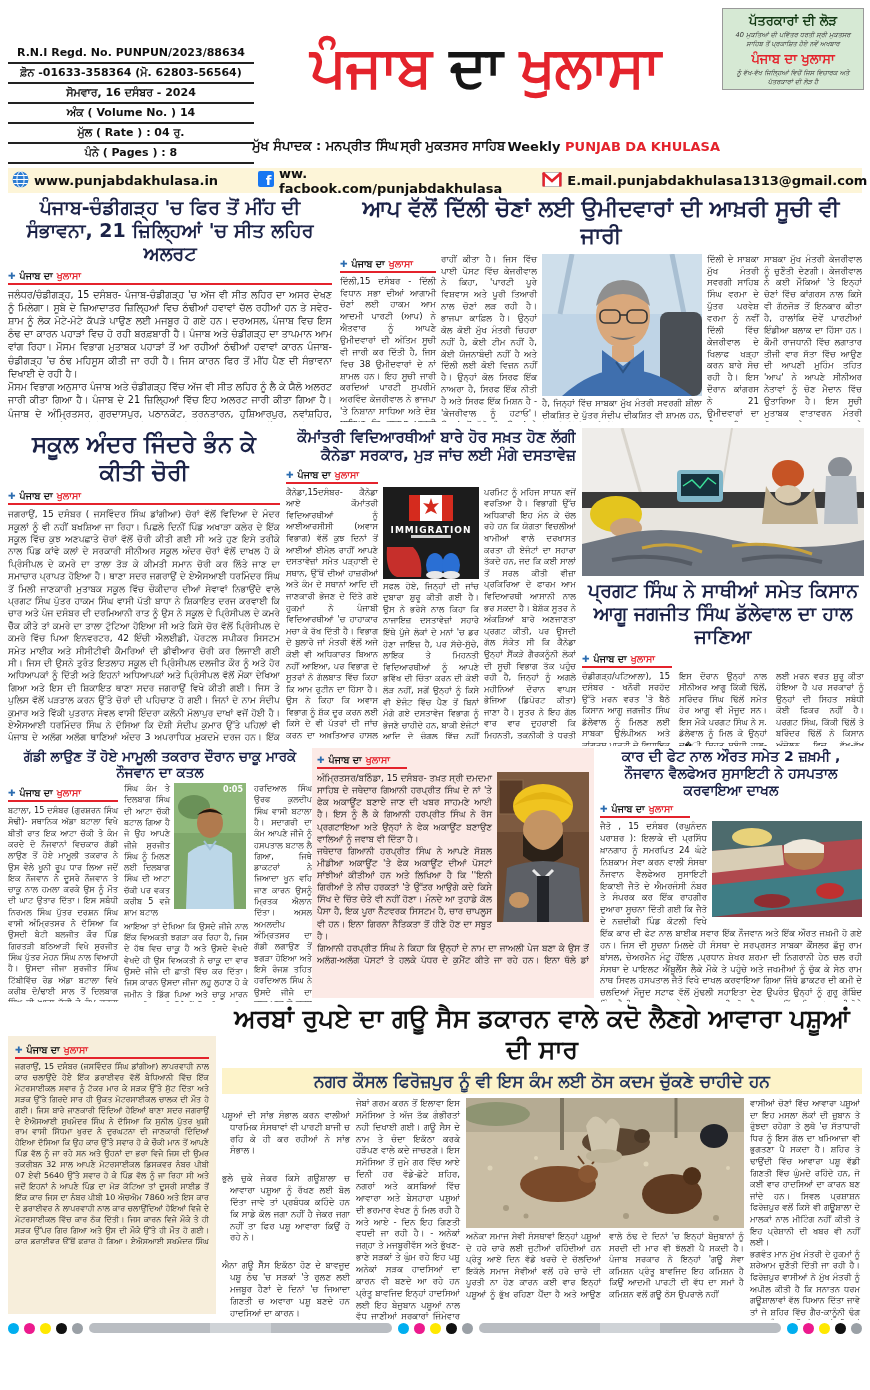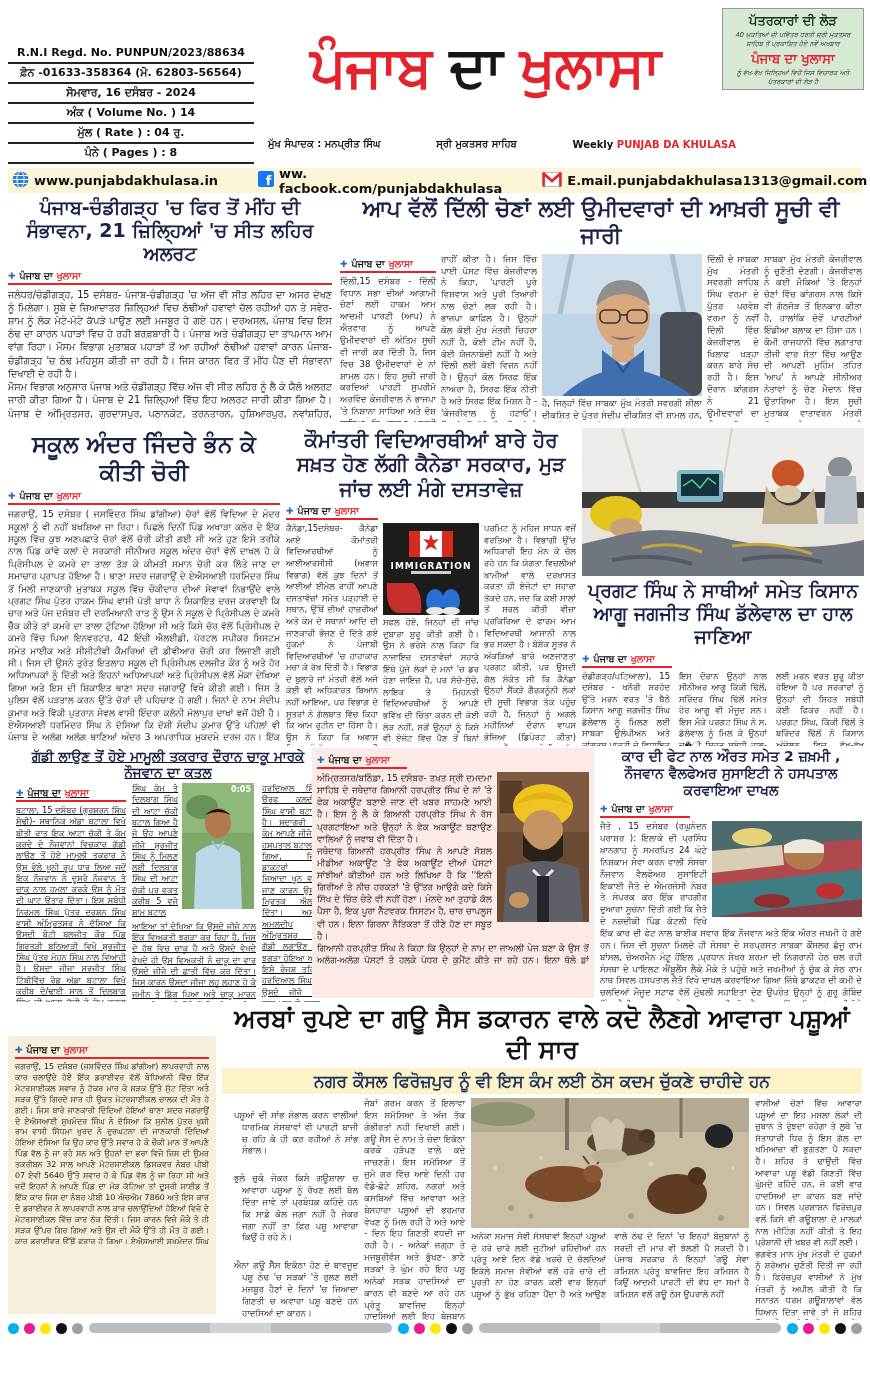--- a/index.html
+++ b/index.html
@@ -7,22 +7,22 @@
         font-family:"DejaVu Sans","Liberation Sans",sans-serif;color:#111;overflow:hidden;}
   .abs{position:absolute;}
   
   .mast-info{left:8px;top:12px;width:246px;}
   .mast-info .row{border-bottom:2px solid #222;text-align:center;font-weight:bold;
                   font-size:11px;padding:2px 0 3px;color:#111;}
   .mast-info .row.first{font-size:11px;margin-top:32px;}
   .paper-title{left:248px;top:14px;width:474px;text-align:center;font-weight:800;
                font-size:56px;line-height:1.9;letter-spacing:-1px;white-space:nowrap;}
   .paper-title .red{color:#e4232c;} .paper-title .black{color:#161616;}
-  .editor-row{left:268px;top:138px;width:468px;display:flex;justify-content:space-between;
-              align-items:center;font-size:10px;font-weight:bold;}
+  .editor-row{left:252px;top:138px;width:468px;display:flex;justify-content:space-between;
+              align-items:center;font-size:13px;font-weight:bold;}
   .weekly-name{color:#e4232c;}
   .sidebox{left:722px;top:8px;width:140px;border:1px solid #999;}
   .sidebox .green{background:#d6e9d4;padding:4px 5px 3px;text-align:center;}
   .sidebox .green .t1{font-size:13px;font-weight:800;color:#143a14;}
   .sidebox .green .small{font-size:6.6px;color:#333;font-style:italic;line-height:1.3;margin-top:2px;}
   .sidebox .green .pname{font-size:13px;font-weight:800;color:#e4232c;margin:3px 0 2px;}
   .sidebox .yellow{background:#fbd567;padding:4px 4px 5px;text-align:center;}
   .sidebox .yellow .lbl{font-size:8px;font-weight:bold;}
   .sidebox .yellow .phone{font-size:14px;font-weight:800;letter-spacing:.5px;}
   
@@ -39,21 +39,21 @@
   .body-text{font-size:9.6px;line-height:1.38;text-align:justify;white-space:pre-line;color:#151515;}
   .cols{display:flex;}
   .photo{overflow:hidden;background:#737373;}
   .photo svg{display:block;}
   
   .art-weather{left:8px;top:196px;width:324px;height:226px;overflow:hidden;}
   .art-aap{left:340px;top:196px;width:522px;height:226px;overflow:hidden;}
   .art-school{left:8px;top:430px;width:272px;height:314px;overflow:hidden;}
   .art-canada{left:286px;top:428px;width:290px;height:318px;overflow:hidden;}
   .art-dallewal{left:582px;top:428px;width:282px;height:318px;overflow:hidden;}
-  .art-murder{left:16px;top:748px;width:304px;height:254px;overflow:hidden;text-decoration:underline;}
+  .art-murder{left:8px;top:748px;width:304px;height:254px;overflow:hidden;}
   .art-jathedar{left:312px;top:748px;width:282px;height:250px;background:#fceae6;padding:2px 5px;box-sizing:border-box;overflow:hidden;}
   .art-jaito{left:600px;top:748px;width:262px;height:254px;overflow:hidden;}
   .art-kia{left:8px;top:1036px;width:208px;height:278px;background:#f7eedb;padding:4px 7px;box-sizing:border-box;overflow:hidden;}
   .art-cattle{left:222px;top:1004px;width:640px;height:316px;overflow:hidden;}
   .cattle-sub{background:#fdf3c9;color:#23355e;font-weight:800;font-size:17px;text-align:center;
               padding:3px 0;margin:3px 0 4px;}
   .hang p{margin:0 0 4px;text-indent:-8px;padding-left:8px;}
   .reg-strip{left:8px;top:1322px;width:854px;height:12px;display:flex;align-items:center;gap:6px;}
   .reg-dots{display:flex;gap:5px;}
   .reg-dots i{width:11px;height:11px;border-radius:50%;display:block;}
@@ -183,21 +183,21 @@
     <div class="headline" style="font-size:23px;">ਸਕੂਲ ਅੰਦਰ ਜਿੰਦਰੇ ਭੰਨ ਕੇ ਕੀਤੀ ਚੋਰੀ</div>
     <div class="byline-row">
       <span class="mark">✚</span>
       <span>ਪੰਜਾਬ ਦਾ</span>
       <span class="r">ਖੁਲਾਸਾ</span>
     </div>
     <div class="body-text" style="font-size:9px;">ਜਗਰਾਉਂ, 15 ਦਸੰਬਰ ( ਜਸਵਿੰਦਰ ਸਿੰਘ ਡਾਂਗੀਆ) ਚੋਰਾਂ ਵੱਲੋਂ ਵਿਦਿਆ ਦੇ ਮੰਦਰ ਸਕੂਲਾਂ ਨੂੰ ਵੀ ਨਹੀਂ ਬਖਸ਼ਿਆ ਜਾ ਰਿਹਾ। ਪਿਛਲੇ ਦਿਨੀਂ ਪਿੰਡ ਅਖਾੜਾ ਕਲੇਰ ਦੇ ਇੱਕ ਸਕੂਲ ਵਿੱਚ ਕੁਝ ਅਣਪਛਾਤੇ ਚੋਰਾਂ ਵੱਲੋਂ ਚੋਰੀ ਕੀਤੀ ਗਈ ਸੀ ਅਤੇ ਹੁਣ ਇਸੇ ਤਰੀਕੇ ਨਾਲ ਪਿੰਡ ਕਾਂਵੇ ਕਲਾਂ ਦੇ ਸਰਕਾਰੀ ਸੀਨੀਅਰ ਸਕੂਲ ਅੰਦਰ ਚੋਰਾਂ ਵੱਲੋਂ ਦਾਖਲ ਹੋ ਕੇ ਪ੍ਰਿੰਸੀਪਲ ਦੇ ਕਮਰੇ ਦਾ ਤਾਲਾ ਤੋੜ ਕੇ ਕੀਮਤੀ ਸਮਾਨ ਚੋਰੀ ਕਰ ਲਿੱਤੇ ਜਾਣ ਦਾ ਸਮਾਚਾਰ ਪ੍ਰਾਪਤ ਹੋਇਆ ਹੈ। ਥਾਣਾ ਸਦਰ ਜਗਰਾਉਂ ਦੇ ਏਐਸਆਈ ਧਰਮਿੰਦਰ ਸਿੰਘ ਤੋਂ ਮਿਲੀ ਜਾਣਕਾਰੀ ਮੁਤਾਬਕ ਸਕੂਲ ਵਿੱਚ ਚੌਕੀਦਾਰ ਦੀਆਂ ਸੇਵਾਵਾਂ ਨਿਭਾਉਂਦੇ ਵਾਲੇ ਪ੍ਰਗਟ ਸਿੰਘ ਪੁੱਤਰ ਹਾਕਮ ਸਿੰਘ ਵਾਸੀ ਪੱਤੀ ਬਾਧਾ ਨੇ ਸ਼ਿਕਾਇਤ ਦਰਜ ਕਰਵਾਈ ਕਿ ਚਾਰ ਅਤੇ ਪੰਜ ਦਸੰਬਰ ਦੀ ਦਰਮਿਆਨੀ ਰਾਤ ਨੂੰ ਉਸ ਨੇ ਸਕੂਲ ਦੇ ਪ੍ਰਿੰਸੀਪਲ ਦੇ ਕਮਰੇ ਚੈੱਕ ਕੀਤੇ ਤਾਂ ਕਮਰੇ ਦਾ ਤਾਲਾ ਟੁੱਟਿਆ ਹੋਇਆ ਸੀ ਅਤੇ ਕਿਸੇ ਚੋਰ ਵੱਲੋਂ ਪ੍ਰਿੰਸੀਪਲ ਦੇ ਕਮਰੇ ਵਿੱਚ ਪਿਆ ਇਨਵਰਟਰ, 42 ਇੰਚੀ ਐਲਈਡੀ, ਪੋਰਟਲ ਸਪੀਕਰ ਸਿਸਟਮ ਸਮੇਤ ਮਾਈਕ ਅਤੇ ਸੀਸੀਟੀਵੀ ਕੈਮਰਿਆਂ ਦੀ ਡੀਵੀਆਰ ਚੋਰੀ ਕਰ ਲਿਜਾਈ ਗਈ ਸੀ। ਜਿਸ ਦੀ ਉਸਨੇ ਤੁਰੰਤ ਇਤਲਾਹ ਸਕੂਲ ਦੀ ਪ੍ਰਿੰਸੀਪਲ ਦਲਜੀਤ ਕੌਰ ਨੂੰ ਅਤੇ ਹੋਰ ਅਧਿਆਪਕਾਂ ਨੂੰ ਦਿੱਤੀ ਅਤੇ ਇਹਨਾਂ ਅਧਿਆਪਕਾਂ ਅਤੇ ਪ੍ਰਿੰਸੀਪਲ ਵੱਲੋਂ ਮੌਕਾ ਦੇਖਿਆ ਗਿਆ ਅਤੇ ਇਸ ਦੀ ਸ਼ਿਕਾਇਤ ਥਾਣਾ ਸਦਰ ਜਗਰਾਉਂ ਵਿਖੇ ਕੀਤੀ ਗਈ। ਜਿਸ ਤੇ ਪੁਲਿਸ ਵੱਲੋਂ ਪੜਤਾਲ ਕਰਨ ਉੱਤੇ ਚੋਰਾਂ ਦੀ ਪਹਿਚਾਣ ਹੋ ਗਈ। ਜਿਨਾਂ ਦੇ ਨਾਮ ਸੰਦੀਪ ਕੁਮਾਰ ਅਤੇ ਵਿੱਕੀ ਪੁਤਰਾਨ ਸੇਵਲ ਵਾਸੀ ਇੰਦਰਾ ਕਲੋਨੀ ਮੱਲਾਪੁਰ ਦਾਖਾਂ ਵਜੋਂ ਹੋਈ ਹੈ। ਏਐਸਆਈ ਧਰਮਿੰਦਰ ਸਿੰਘ ਨੇ ਦੱਸਿਆ ਕਿ ਦੋਸ਼ੀ ਸੰਦੀਪ ਕੁਮਾਰ ਉੱਤੇ ਪਹਿਲਾਂ ਵੀ ਪੰਜਾਬ ਦੇ ਅਲੱਗ ਅਲੱਗ ਥਾਣਿਆਂ ਅੰਦਰ 3 ਅਪਰਾਧਿਕ ਮੁਕਦਮੇ ਦਰਜ ਹਨ। ਇੱਕ ਮੁਕਦਮਾ ਥਾਣਾ ਜੋਧਾਂ ਵਿਖੇ, ਇੱਕ ਲੁਧਿਆਣਾ ਦੇ ਥਾਣਾ ਚੁਗਰੀ ਵਿਖੇ ਅਤੇ ਇੱਕ ਥਾਣਾ ਸਿਟੀ ਫਿਰੋਜ਼ਪੁਰ ਵਿਖੇ ਦਰਜ ਹੈ।</div>
   </div>
 
   <div class="abs art-canada">
-    <div class="headline" style="font-size:20px;">ਕੌਮਾਂਤਰੀ ਵਿਦਿਆਰਥੀਆਂ ਬਾਰੇ ਹੋਰ ਸਖ਼ਤ ਹੋਣ ਲੱਗੀ ਕੈਨੇਡਾ ਸਰਕਾਰ, ਮੁੜ ਜਾਂਚ ਲਈ ਮੰਗੇ ਦਸਤਾਵੇਜ਼</div>
+    <div class="headline" style="font-size:15px;text-align:right;">ਕੌਮਾਂਤਰੀ ਵਿਦਿਆਰਥੀਆਂ ਬਾਰੇ ਹੋਰ ਸਖ਼ਤ ਹੋਣ ਲੱਗੀ ਕੈਨੇਡਾ ਸਰਕਾਰ, ਮੁੜ ਜਾਂਚ ਲਈ ਮੰਗੇ ਦਸਤਾਵੇਜ਼</div>
     <div class="byline-row" style="width:92px;">
       <span class="mark">✚</span>
       <span>ਪੰਜਾਬ ਦਾ</span>
       <span class="r">ਖੁਲਾਸਾ</span>
     </div>
     <div class="cols" style="gap:5px;height:252px;overflow:hidden;">
       <div class="body-text" style="width:92px;font-size:8.4px;">ਕੈਨੇਡਾ,15ਦਸੰਬਰ- ਕੈਨੇਡਾ ਆਏ ਕੌਮਾਂਤਰੀ ਵਿਦਿਆਰਥੀਆਂ ਨੂੰ ਆਈਆਰਸੀਸੀ (ਅਵਾਸ ਵਿਭਾਗ) ਵੱਲੋਂ ਕੁਝ ਦਿਨਾਂ ਤੋਂ ਆਈਆਂ ਈਮੇਲ ਰਾਹੀਂ ਆਪਣੇ ਦਸਤਾਵੇਜ਼ਾਂ ਸਮੇਤ ਪੜ੍ਹਾਈ ਦੇ ਸਥਾਨ, ਉੱਥੋਂ ਦੀਆਂ ਹਾਜ਼ਰੀਆਂ ਅਤੇ ਕੰਮ ਦੇ ਸਥਾਨਾਂ ਆਦਿ ਦੀ ਜਾਣਕਾਰੀ ਭੇਜਣ ਦੇ ਦਿੱਤੇ ਗਏ ਹੁਕਮਾਂ ਨੇ ਪੰਜਾਬੀ ਵਿਦਿਆਰਥੀਆਂ 'ਚ ਹਾਹਾਕਾਰ ਮਚਾ ਕੇ ਰੱਖ ਦਿੱਤੀ ਹੈ। ਵਿਭਾਗ ਦੇ ਬੁਲਾਰੇ ਜਾਂ ਮੰਤਰੀ ਵੱਲੋਂ ਅਜੇ ਕੋਈ ਵੀ ਅਧਿਕਾਰਤ ਬਿਆਨ ਨਹੀਂ ਆਇਆ, ਪਰ ਵਿਭਾਗ ਦੇ ਸੂਤਰਾਂ ਨੇ ਗੱਲਬਾਤ ਵਿੱਚ ਕਿਹਾ ਕਿ ਆਮ ਰੁਟੀਨ ਦਾ ਹਿੱਸਾ ਹੈ। ਉਸ ਨੇ ਕਿਹਾ ਕਿ ਅਵਾਸ ਵਿਭਾਗ ਨੂੰ ਸ਼ੱਕ ਦੂਰ ਕਰਨ ਲਈ ਕਿਸੇ ਦੇ ਵੀ ਪੱਤਰਾਂ ਦੀ ਜਾਂਚ ਕਰਨ ਦਾ ਅਖ਼ਤਿਆਰ ਹਾਸਲ ਹੈ ਤੇ ਕਿਸੇ ਤੋਂ ਵੀ ਦੁਬਾਰਾ ਦਸਤਾਵੇਜ਼ ਮੰਗੇ ਜਾ ਸਕਦੇ ਹਨ।</div>
       <div style="width:96px;">
         <div class="photo" style="width:96px;height:92px;">
           <svg width="96" height="92" viewBox="0 0 96 92">
@@ -350,21 +350,21 @@
       <span>ਪੰਜਾਬ ਦਾ</span>
       <span class="r">ਖੁਲਾਸਾ</span>
     </div>
     <div class="body-text" style="font-size:7.9px;height:182px;overflow:hidden;">ਜਗਰਾਉਂ, 15 ਦਸੰਬਰ (ਜਸਵਿੰਦਰ ਸਿੰਘ ਡਾਂਗੀਆ) ਲਾਪਰਵਾਹੀ ਨਾਲ ਕਾਰ ਚਲਾਉਂਦੇ ਹੋਏ ਇੱਕ ਡਰਾਈਵਰ ਵੱਲੋਂ ਬੇਧਿਆਨੀ ਵਿੱਚ ਇੱਕ ਮੋਟਰਸਾਈਕਲ ਸਵਾਰ ਨੂੰ ਟੱਕਰ ਮਾਰ ਕੇ ਸੜਕ ਉੱਤੇ ਸੁੱਟ ਦਿੱਤਾ ਅਤੇ ਸੜਕ ਉੱਤੇ ਗਿਰਦੇ ਸਾਰ ਹੀ ਉਕਤ ਮੋਟਰਸਾਈਕਲ ਚਾਲਕ ਦੀ ਮੌਤ ਹੋ ਗਈ। ਜਿਸ ਬਾਰੇ ਜਾਣਕਾਰੀ ਦਿੰਦਿਆਂ ਹੋਇਆਂ ਥਾਣਾ ਸਦਰ ਜਗਰਾਉਂ ਦੇ ਏਐਸਆਈ ਸੁਖਮੰਦਰ ਸਿੰਘ ਨੇ ਦੱਸਿਆ ਕਿ ਸੁਨੀਲ ਪੁੱਤਰ ਖੁਸ਼ੀ ਰਾਮ ਵਾਸੀ ਸਿੱਧਮਾ ਖੁਰਦ ਨੇ ਦੁਰਘਟਨਾ ਦੀ ਜਾਣਕਾਰੀ ਦਿੰਦਿਆਂ ਹੋਇਆ ਦੱਸਿਆ ਕਿ ਉਹ ਕਾਰ ਉੱਤੇ ਸਵਾਰ ਹੋ ਕੇ ਚੌਕੀ ਮਾਨ ਤੋਂ ਆਪਣੇ ਪਿੰਡ ਵੱਲ ਨੂੰ ਜਾ ਰਹੇ ਸਨ ਅਤੇ ਉਹਨਾਂ ਦਾ ਭਰਾ ਵਿਜੇ ਜਿਸ ਦੀ ਉਮਰ ਤਕਰੀਬਨ 32 ਸਾਲ ਆਪਣੇ ਮੋਟਰਸਾਈਕਲ ਡਿਸਕਵਰ ਨੰਬਰ ਪੀਬੀ 07 ਏਵੀ 5640 ਉੱਤੇ ਸਵਾਰ ਹੋ ਕੇ ਪਿੰਡ ਵੱਲ ਨੂੰ ਜਾ ਰਿਹਾ ਸੀ ਅਤੇ ਜਦੋਂ ਇਹਨਾਂ ਨੇ ਆਪਣੇ ਪਿੰਡ ਦਾ ਮੋੜ ਕੱਟਿਆ ਤਾਂ ਦੂਸਰੀ ਸਾਈਡ ਤੋਂ ਇੱਕ ਕਾਰ ਜਿਸ ਦਾ ਨੰਬਰ ਪੀਬੀ 10 ਐਚਐਮ 7860 ਅਤੇ ਇਸ ਕਾਰ ਦੇ ਡਰਾਈਵਰ ਨੇ ਲਾਪਰਵਾਹੀ ਨਾਲ ਕਾਰ ਚਲਾਉਂਦਿਆਂ ਹੋਇਆਂ ਵਿਜੇ ਦੇ ਮੋਟਰਸਾਈਕਲ ਵਿੱਚ ਕਾਰ ਠੋਕ ਦਿੱਤੀ। ਜਿਸ ਕਾਰਨ ਵਿਜੇ ਮੌਕੇ ਤੇ ਹੀ ਸੜਕ ਉੱਪਰ ਗਿਰ ਗਿਆ ਅਤੇ ਉਸ ਦੀ ਮੌਕੇ ਉੱਤੇ ਹੀ ਮੌਤ ਹੋ ਗਈ। ਕਾਰ ਡਰਾਈਵਰ ਉੱਥੋਂ ਫਰਾਰ ਹੋ ਗਿਆ। ਏਐਸਆਈ ਸੁਖਮੰਦਰ ਸਿੰਘ ਨੇ ਦੱਸਿਆ ਕਿ ਮ੍ਰਿਤਕ ਦੇ ਭਰਾ ਦੇ ਬਿਆਨਾਂ ਉੱਤੇ ਅਣਪਛਾਤੇ ਕਾਰ ਚਾਲਕ ਦੇ ਖਿਲਾਫ ਥਾਣਾ ਸਦਰ ਜਗਰਾਉਂ ਵਿਖੇ ਮਾਮਲਾ ਦਰਜ ਕਰਕੇ ਅਗਲੇਰੀ ਕਾਰਵਾਈ ਸ਼ੁਰੂ ਕਰ ਦਿੱਤੀ ਗਈ ਹੈ।</div>
   </div>
 
   <div class="abs art-cattle">
     <div class="headline" style="font-size:25px;color:#111;">ਅਰਬਾਂ ਰੁਪਏ ਦਾ ਗਊ ਸੈਸ ਡਕਾਰਨ ਵਾਲੇ ਕਦੋ ਲੈਣਗੇ ਆਵਾਰਾ ਪਸ਼ੂਆਂ ਦੀ ਸਾਰ</div>
     <div class="cattle-sub">ਨਗਰ ਕੌਸਲ ਫਿਰੋਜ਼ਪੁਰ ਨੂੰ ਵੀ ਇਸ ਕੰਮ ਲਈ ਠੋਸ ਕਦਮ ਚੁੱਕਣੇ ਚਾਹੀਦੇ ਹਨ</div>
     <div class="cols" style="gap:6px;height:238px;overflow:hidden;">
-      <div style="width:128px;margin-left:12px;">
+      <div style="width:128px;">
         <div class="body-text hang" style="font-size:8.6px;">
           <p>ਪਸ਼ੂਆਂ ਦੀ ਸਾਂਭ ਸੰਭਾਲ ਕਰਨ ਵਾਲੀਆਂ ਧਾਰਮਿਕ ਸੰਸਥਾਵਾਂ ਵੀ ਪਾਰਟੀ ਬਾਜੀ ਚ ਰਹਿ ਕੇ ਹੀ ਕਰ ਰਹੀਆਂ ਨੇ ਸਾਂਭ ਸੰਭਾਲ।</p>
           <p>ਭੁਲੇ ਚੁਕੇ ਜੇਕਰ ਕਿਸੇ ਗਊਸ਼ਾਲਾ ਚ ਆਵਾਰਾ ਪਸ਼ੂਆ ਨੂੰ ਰੱਖਣ ਲਈ ਬੋਲ ਦਿੱਤਾ ਜਾਵੇ ਤਾਂ ਪ੍ਰਬੰਧਕ ਕਹਿੰਦੇ ਹਨ ਕਿ ਸਾਡੇ ਕੋਲ ਜਗਾ ਨਹੀਂ ਹੈ ਜੇਕਰ ਜਗਾ ਨਹੀਂ ਤਾ ਫਿਰ ਪਸ਼ੂ ਆਵਾਰਾ ਕਿਉਂ ਹੋ ਰਹੇ ਨੇ।</p>
           <p>ਐਨਾ ਗਊ ਸੈੱਸ ਇਕੱਠਾ ਹੋਣ ਦੇ ਬਾਵਜੂਦ ਪਸ਼ੂ ਠੰਢ 'ਚ ਸੜਕਾਂ 'ਤੇ ਰੁਲਣ ਲਈ ਮਜਬੂਰ ਹੈਣਾਂ ਦੇ ਦਿਨਾਂ 'ਚ ਜਿਆਦਾ ਗਿਣਤੀ ਚ ਅਵਾਰਾ ਪਸ਼ੂ ਬਣਦੇ ਹਨ ਹਾਦਸਿਆਂ ਦਾ ਕਾਰਨ।</p>
         </div>
 
       </div>
       <div class="body-text" style="width:104px;font-size:8.6px;">ਜੇਬਾਂ ਗਰਮ ਕਰਨ ਤੋਂ ਇਲਾਵਾ ਇਸ ਸਮੱਸਿਆ ਤੇ ਅੱਜ ਤੱਕ ਗੰਭੀਰਤਾਂ ਨਹੀ ਦਿਖਾਈ ਗਈ। ਗਊ ਸੈਸ ਦੇ ਨਾਮ ਤੇ ਚੰਦਾ ਇਕੱਠਾ ਕਰਕੇ ਹੜੱਪਣ ਵਾਲੇ ਕਦੇ ਜਾਚਣਗੇ। ਇਸ ਸਮੱਸਿਆ ਤੋਂ ਜੁਮੇ ਗਰ ਵਿੱਚ ਆਏ ਦਿਨੀ ਹਰ ਵੱਡੇ-ਛੋਟੇ ਸ਼ਹਿਰ, ਨਗਰਾਂ ਅਤੇ ਕਸਬਿਆਂ ਵਿੱਚ ਆਵਾਰਾ ਅਤੇ ਬੇਸਹਾਰਾ ਪਸ਼ੂਆਂ ਦੀ ਭਰਮਾਰ ਵੇਖਣ ਨੂੰ ਮਿਲ ਰਹੀ ਹੈ ਅਤੇ ਆਏ - ਦਿਨ ਇਹ ਗਿਣਤੀ ਵਧਦੀ ਜਾ ਰਹੀ ਹੈ। - ਅਨੇਕਾਂ ਜਗ੍ਹਾ ਤੇ ਮਜਬੂਰੀਵੱਸ ਅਤੇ ਭੁੱਖਣ- ਭਾਣੇ ਸੜਕਾਂ ਤੇ ਘੁੰਮ ਰਹੇ ਇਹ ਪਸ਼ੂ ਅਨੇਕਾਂ ਸੜਕ ਹਾਦਸਿਆਂ ਦਾ ਕਾਰਨ ਵੀ ਬਣਦੇ ਆ ਰਹੇ ਹਨ ਪ੍ਰੰਤੂ ਬਾਵਜਿਦ ਇਨ੍ਹਾਂ ਹਾਦਸਿਆਂ ਲਈ ਇਹ ਬੇਜੁਬਾਨ ਪਸ਼ੂਆਂ ਨਾਲ ਵੱਧ ਜਾਣੀਆਂ ਸਰਕਾਰਾਂ ਜਿੰਮੇਵਾਰ ਹਨ। ਪੈਟਰੋਲ, ਡੀਜ਼ਲ, ਬਿਜਲੀ, ਕਾਰਾਂ, ਟਰੱਕਾਂ,ਬਿਜਲੀ ਬਿੱਲ ਆਦਿ ਸਮੇਤ ਹੋਰ ਅਨੇਕਾਂ ਚੀਜ਼ਾਂ ਖਰੀਦਣ 'ਤੇ ਲੱਗਣ ਵਾਲਾ ਗਊ ਟੈਕਸ (ਕਾਉ ਸੈਸ) ਜੋ ਕਿ ਅਰਬਾਂ ਰੁਪਏ ਦੇ ਰੂਪ ਵਿੱਚ ਇਕੱਠਾ ਹੁੰਦਾ ਆ ਰਿਹਾ ਹੈ, ਪਰ ਇਹ ਗਊ ਸੈਸ ਇਨ੍ਹਾਂ ਬੇਜ਼ੁਬਾਨ ਅਤੇ ਬੇਸਹਾਰਾ ਪਸ਼ੂਆਂ ਦੀ ਸੰਭਾਲ ਨੂੰ ਅੱਖੋ ਪਰੋਖੇ ਕਰਕੇ ਸਿਰਫ ਤੇ ਸਿਰਫ ਆਪਣੀਆਂ ਜੇਬਾਂ ਹੀ ਗਰਮ ਕੀਤੀਆਂ ਜਾ ਰਹੀਆਂ ਹਨ। ਬਾਕੀ ਹਰ ਸ਼ਹਿਰ ਦੀਆਂ</div>
       <div style="width:278px;">
         <div class="photo" style="width:278px;height:130px;">

